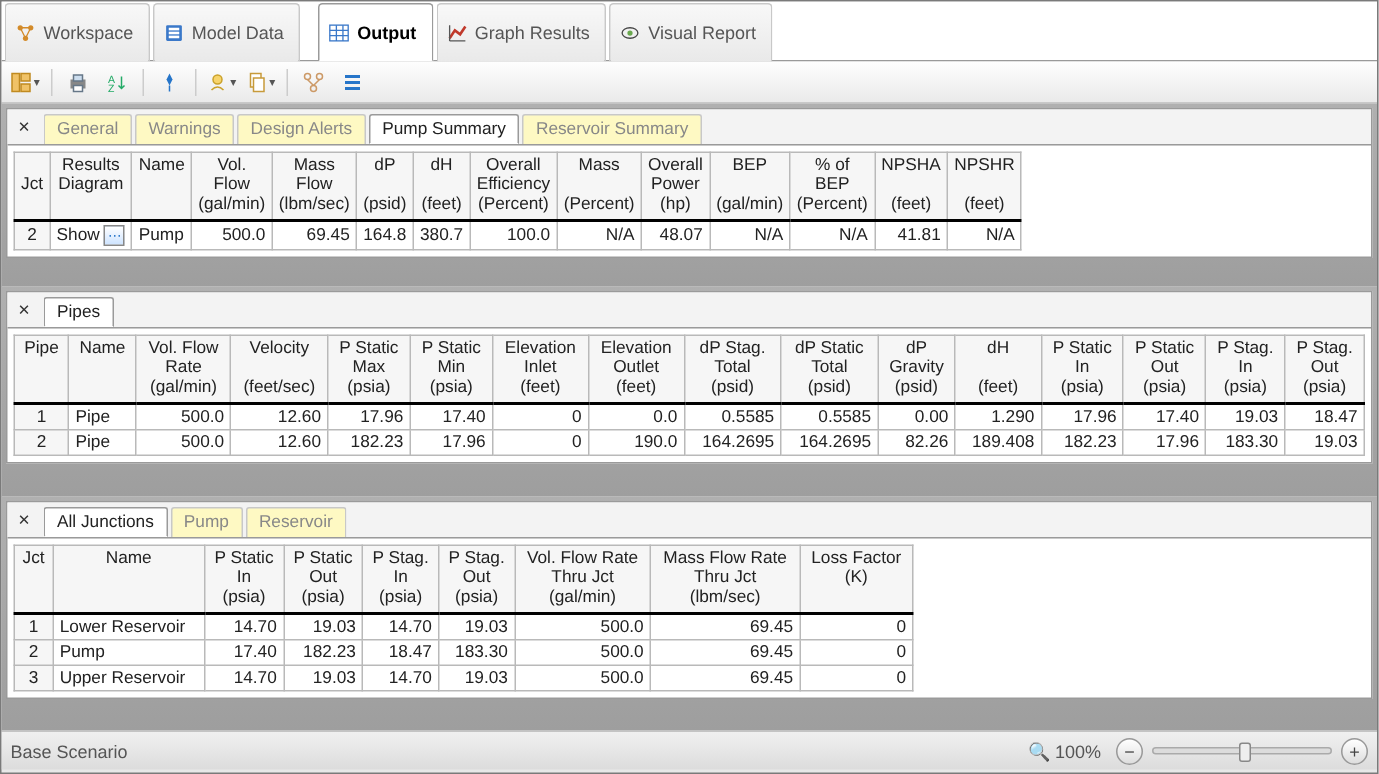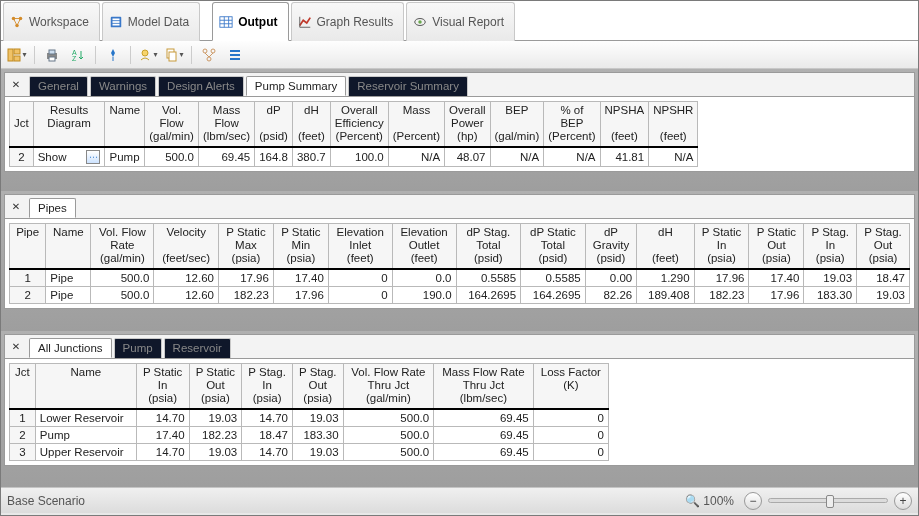--- a/index.html
+++ b/index.html
@@ -85,21 +85,21 @@
     height:24px;
   }
   .collapse{
     width:18px;height:20px;
     display:flex;align-items:center;justify-content:center;
     font-size:10px;color:#333;margin:0 2px;
   }
   .sub-tabs{display:flex;gap:2px;padding-left:2px}
   .sub-tab{
     padding:3px 8px;
-    background:#0f172a;
+    background:#fef9c3;
     border:1px solid var(--border-light);
     border-bottom:none;
     color:#888;
     position:relative;top:1px;
     border-radius:2px 2px 0 0;
     font-size:11.5px;
   }
   .sub-tab.active{
     background:#fff;color:#222;
     border-color:var(--border);
@@ -120,21 +120,21 @@
     background:#f6f6f6;
     font-weight:400;
     text-align:center;
     line-height:1.15;
     vertical-align:top;
   }
   table.grid thead tr:last-child th{border-bottom:2px solid #000;}
   table.grid td{text-align:right}
   table.grid td.l{text-align:left}
   table.grid td.idx{text-align:center;background:#f6f6f6}
-  .show-cell{display:flex;align-items:center;justify-content:center;gap:20px}
+  .show-cell{display:flex;align-items:center;justify-content:center;gap:3px}
   .show-btn{
     width:14px;height:14px;border:1px solid #888;
     background:linear-gradient(#fff,#cde3ff);
     display:inline-flex;align-items:center;justify-content:center;
     font-size:9px;color:#2675c9;
   }
   
   .status{
     display:flex;align-items:center;
     height:26px;

